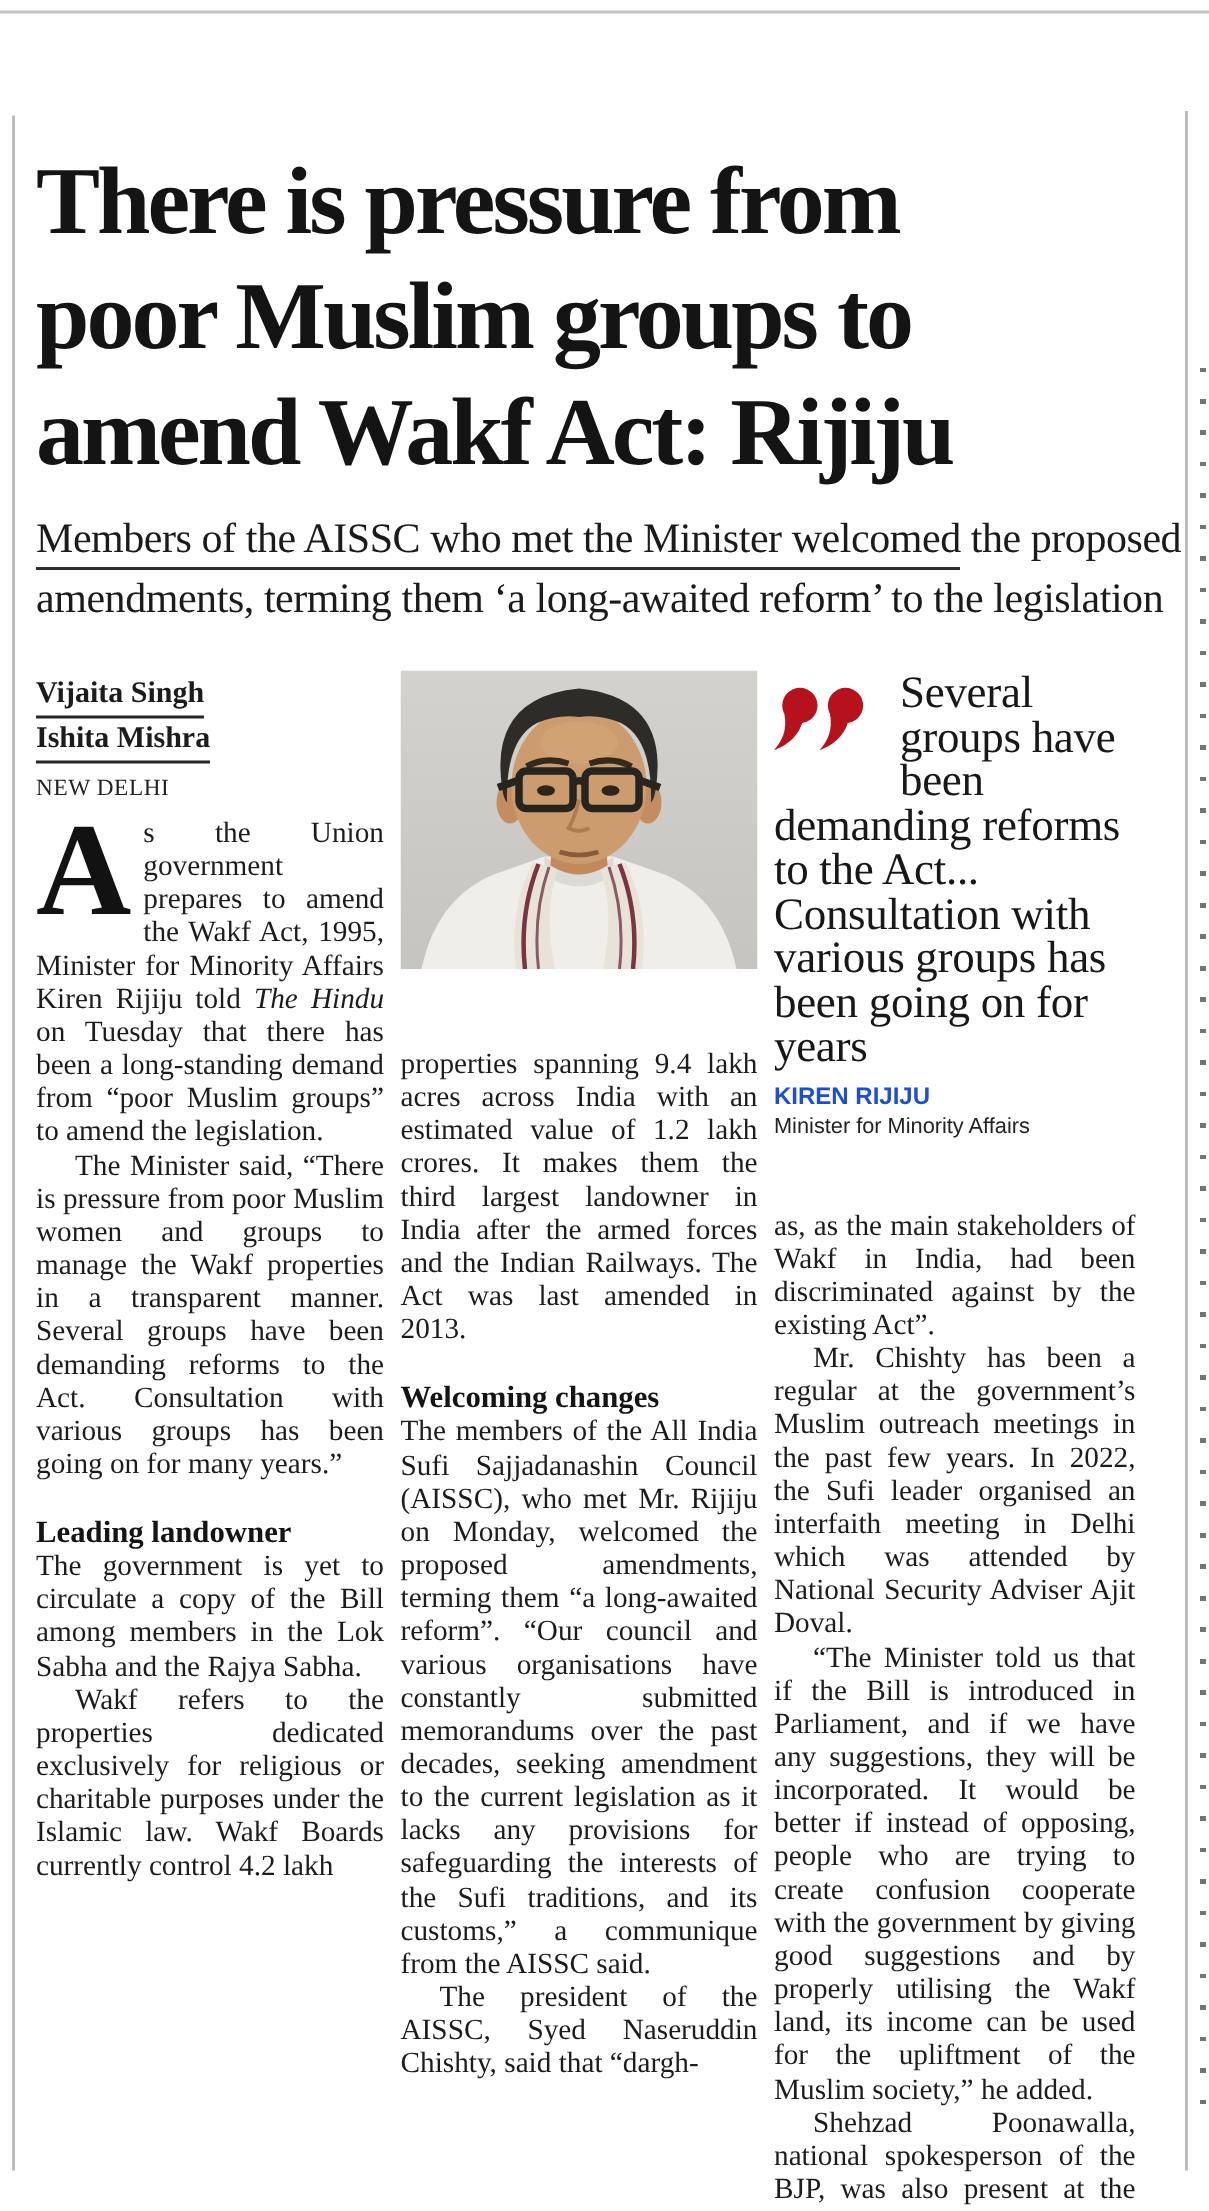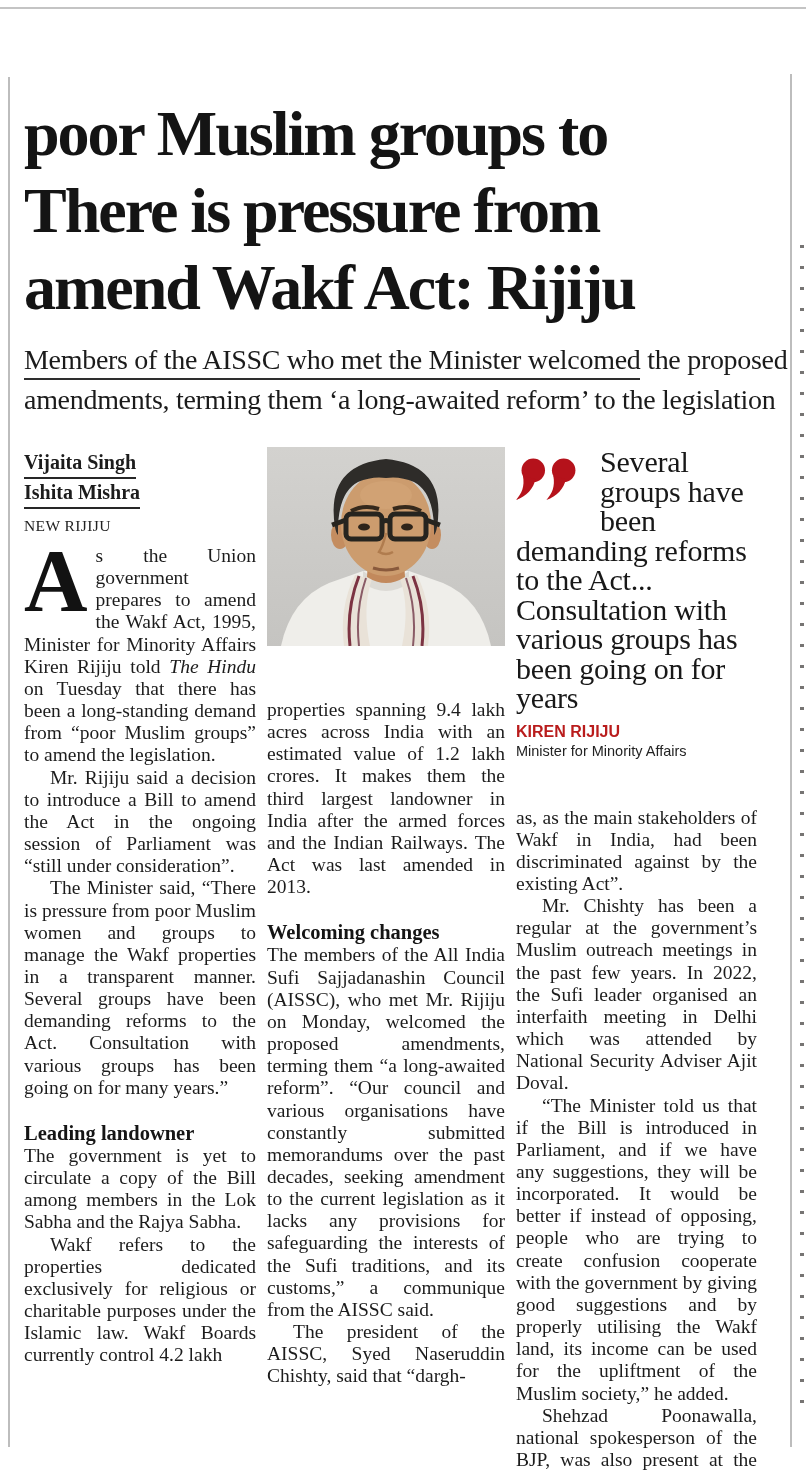--- a/index.html
+++ b/index.html
@@ -30,53 +30,52 @@
   .dropcap{float:left;font-size:88px;line-height:64px;font-weight:700;margin:4px 8px 0 0;color:#121212;}
   .ital{font-style:italic;}
   #col1 .colbody{margin-top:10px;}
   #col2 .colbody{margin-top:53px;}
   #col3 .colbody{margin-top:48px;}
   figure.photo{margin:0;width:238px;height:199px;line-height:0;}
   .pullquote{width:241px;}
   .pq-icon{float:left;width:76px;height:56px;margin:5px 8px 0 0;}
   .pq-text{font-size:30px;line-height:29.5px;color:#181818;letter-spacing:-.2px;}
   .pq-name{font-family:"Liberation Sans", sans-serif;font-weight:700;font-size:16px;
-    margin-top:10px;color:#b91c1c;clear:both;}
+    margin-top:10px;color:#1d4ed8;clear:both;}
   .pq-title{font-family:"Liberation Sans", sans-serif;font-size:14.5px;color:#232323;margin-top:2px;}
 </style>
 </head>
 <body>
 
 <div class="top-rule"></div>
 <div class="left-rule"></div>
 <div class="right-rule"></div>
 <div class="edge-frags"></div>
 
 <h1 class="headline">
+  <div class="hl-line">There is pressure from</div>
   <div class="hl-line">poor Muslim groups to</div>
-  <div class="hl-line">There is pressure from</div>
   <div class="hl-line">amend Wakf Act: Rijiju</div>
 </h1>
 
 <div class="subhead">
   <div><span class="u">Members of the AISSC who met the Minister welcomed</span><span> the proposed</span></div>
   <div>amendments, terming them ‘a long-awaited reform’ to the legislation</div>
 </div>
 
 <div class="cols">
 
   <div class="col" id="col1">
     <div class="byline">
       <div class="author-row"><span class="author">Vijaita Singh</span></div>
       <div class="author-row"><span class="author">Ishita Mishra</span></div>
-      <div class="city">NEW RIJIJU</div>
+      <div class="city">NEW DELHI</div>
     </div>
     <div class="colbody">
         <p><span class="dropcap">A</span><span>s the Union government prepares to amend the Wakf Act, 1995, Minister for Minority Affairs Kiren Rijiju told </span><span class="ital">The Hindu</span><span> on Tuesday that there has been a long-standing demand from “poor Muslim groups” to amend the legislation.</span></p>
-        <p class="indent"><span>Mr. Rijiju said a decision to introduce a Bill to amend the Act in the ongoing session of Parliament was “still under consideration”.</span></p>
         <p class="indent"><span>The Minister said, “There is pressure from poor Muslim women and groups to manage the Wakf properties in a transparent manner. Several groups have been demanding reforms to the Act. Consultation with various groups has been going on for many years.”</span></p>
         <div class="col-subhead">Leading landowner</div>
         <p><span>The government is yet to circulate a copy of the Bill among members in the Lok Sabha and the Rajya Sabha.</span></p>
         <p class="indent"><span>Wakf refers to the properties dedicated exclusively for religious or charitable purposes under the Islamic law. Wakf Boards currently control 4.2 lakh</span></p>
       </div>
   </div>
 
   <div class="col" id="col2">
     <figure class="photo">
       <svg viewBox="0 0 238 199" width="238" height="199">

